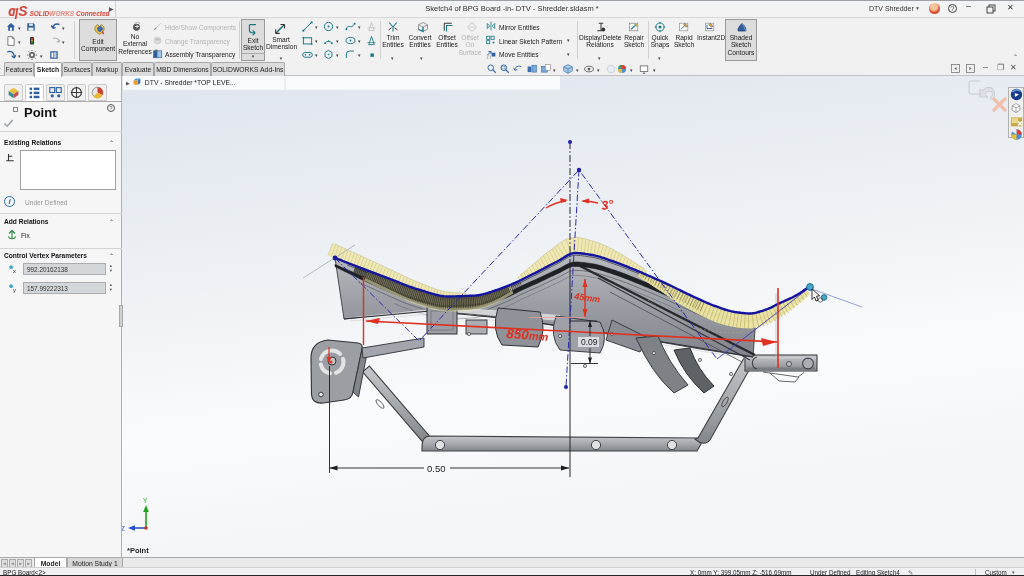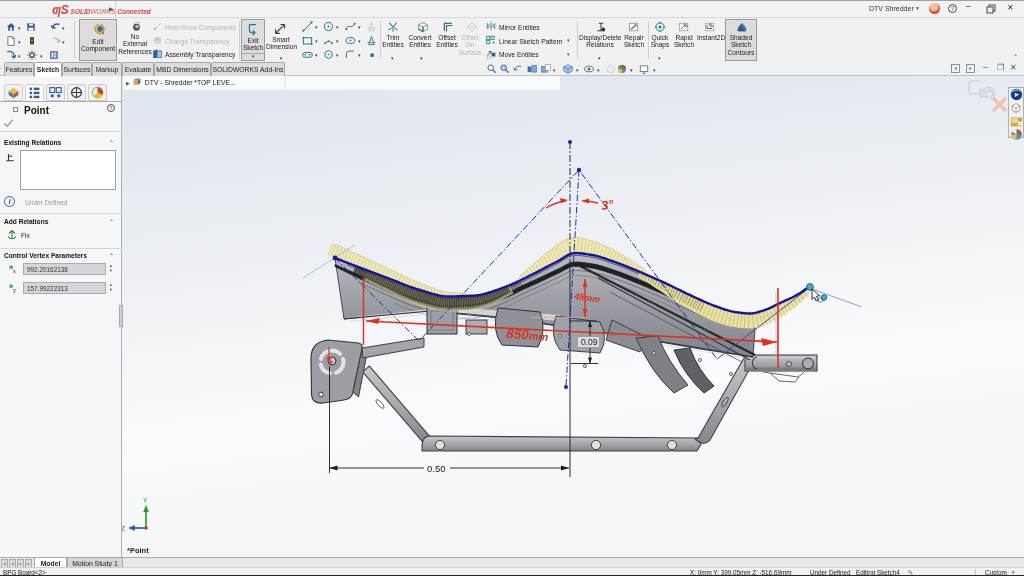--- a/index.html
+++ b/index.html
@@ -180,23 +180,24 @@
 <path d="M994,99 L1005,110 M1005,99 L994,110" stroke="#f0c0ae" stroke-width="3.4" fill="none" stroke-linecap="round"></path>
 <line x1="146" y1="528" x2="146" y2="509" stroke="#1fa01f" stroke-width="1.6"></line>
 <path d="M146,505 l-2.8,7 l5.6,0 Z" fill="#1fa01f"></path>
 <text x="143" y="503" fill="#1fa01f" font-size="6.5" font-family="Liberation Sans, sans-serif">Y</text>
 <line x1="146" y1="528" x2="132" y2="528" stroke="#2a50c8" stroke-width="1.6"></line>
 <path d="M128,528 l7,-2.8 l0,5.6 Z" fill="#2a50c8"></path>
 <text x="121" y="531" fill="#2a50c8" font-size="6.5" font-family="Liberation Sans, sans-serif">Z</text>
 <circle cx="146" cy="528" r="1.8" fill="#d03020"></circle>
 </svg>
 <div id="title" class="abs"></div>
-<div id="logo" class="abs"><span style="font-size:12px;margin-left:44px;">ƣS</span> SOLID<span style="color:#e2877d">WORKS</span> Connected</div>
+<div id="logo" class="abs"><span style="font-size:14px;">ƣS</span> SOLID<span style="color:#e2877d">WORKS</span> Connected</div>
 <div class="abs" style="left:109px;top:5px;font-size:6px;color:#555;z-index:31">▶</div>
 <div class="abs" style="left:115px;top:1px;width:1px;height:16px;background:#d0d0d0;z-index:31"></div>
+<div id="ttext" class="abs">Sketch4 of BPG Board -in- DTV - Shredder.sldasm *</div>
 <div class="abs" style="left:869px;top:4.5px;font-size:7px;color:#333;z-index:31">DTV Shredder</div>
 <div class="abs" style="left:915px;top:5px;font-size:5px;color:#555;z-index:31">▼</div>
 <div class="abs" style="left:929px;top:3px;width:11px;height:11px;border-radius:50%;background:radial-gradient(circle at 45% 35%,#f4c49a 35%,#d8442c 62%);z-index:31"></div>
 <div class="abs" style="left:948px;top:4px;width:9px;height:9px;border-radius:50%;border:1px solid #444;color:#444;font-size:6.5px;line-height:8px;text-align:center;z-index:31">?</div>
 <div class="abs" style="left:966px;top:1px;font-size:9px;color:#333;z-index:31">–</div>
 <svg class="abs" style="left:986px;top:4px;z-index:31" width="10" height="10" viewBox="0 0 10 10">
       <rect x="3" y="1" width="6" height="6" fill="none" stroke="#444" stroke-width="1"></rect>
       <rect x="1" y="3" width="6" height="6" fill="#f3f3f3" stroke="#444" stroke-width="1"></rect>
     </svg>
 <div class="abs" style="left:1007px;top:3px;font-size:8px;color:#333;z-index:31">✕</div>
@@ -573,21 +574,21 @@
         <circle cx="8" cy="8" r="6" fill="none" stroke="#333" stroke-width="1.4"></circle>
         <path d="M8 1 L8 15 M1 8 L15 8" stroke="#333" stroke-width="1.2"></path>
       </svg>
 <svg class="abs" style="left:91px;top:10px" width="13" height="13" viewBox="0 0 16 16">
         <circle cx="8" cy="8" r="6.5" fill="#e8e8e8" stroke="#888"></circle>
         <path d="M8 8 L8 1.5 A6.5 6.5 0 0 1 14 11 Z" fill="#d04030"></path>
         <path d="M8 8 L14 11 A6.5 6.5 0 0 1 3 13 Z" fill="#e8b830"></path>
       </svg>
 <div class="abs" style="left:0px;top:25px;width:122px;border-top:1px solid #aaa"></div>
 <div class="abs" style="left:13px;top:31px;width:5px;height:5px;border:1px solid #888"></div>
-<div class="abs phead" style="left:24px;top:29px;font-size:10px">Point</div>
+<div class="abs phead" style="left:24px;top:29px;font-size:13px">Point</div>
 <div class="abs" style="left:107px;top:28px;width:8px;height:8px;border-radius:50%;border:1px solid #555;color:#555;font-size:6px;text-align:center;line-height:7px">?</div>
 <svg class="abs" style="left:3px;top:42px" width="11" height="11" viewBox="0 0 16 16">
         <path d="M2 8 L6 12 L14 3" stroke="#9aa0a4" stroke-width="2.2" fill="none"></path>
       </svg>
 <div class="sect" style="top:55px"></div>
 <div class="abs phead" style="left:4px;top:63px">Existing Relations</div>
 <div class="chev" style="top:63px">⌃</div>
 <svg class="abs" style="left:4px;top:75px" width="12" height="12" viewBox="0 0 16 16">
         <path d="M3 13 L13 13 M6 13 L6 4 M6 7 L11 7" stroke="#333" stroke-width="1.4" fill="none"></path>
       </svg>

